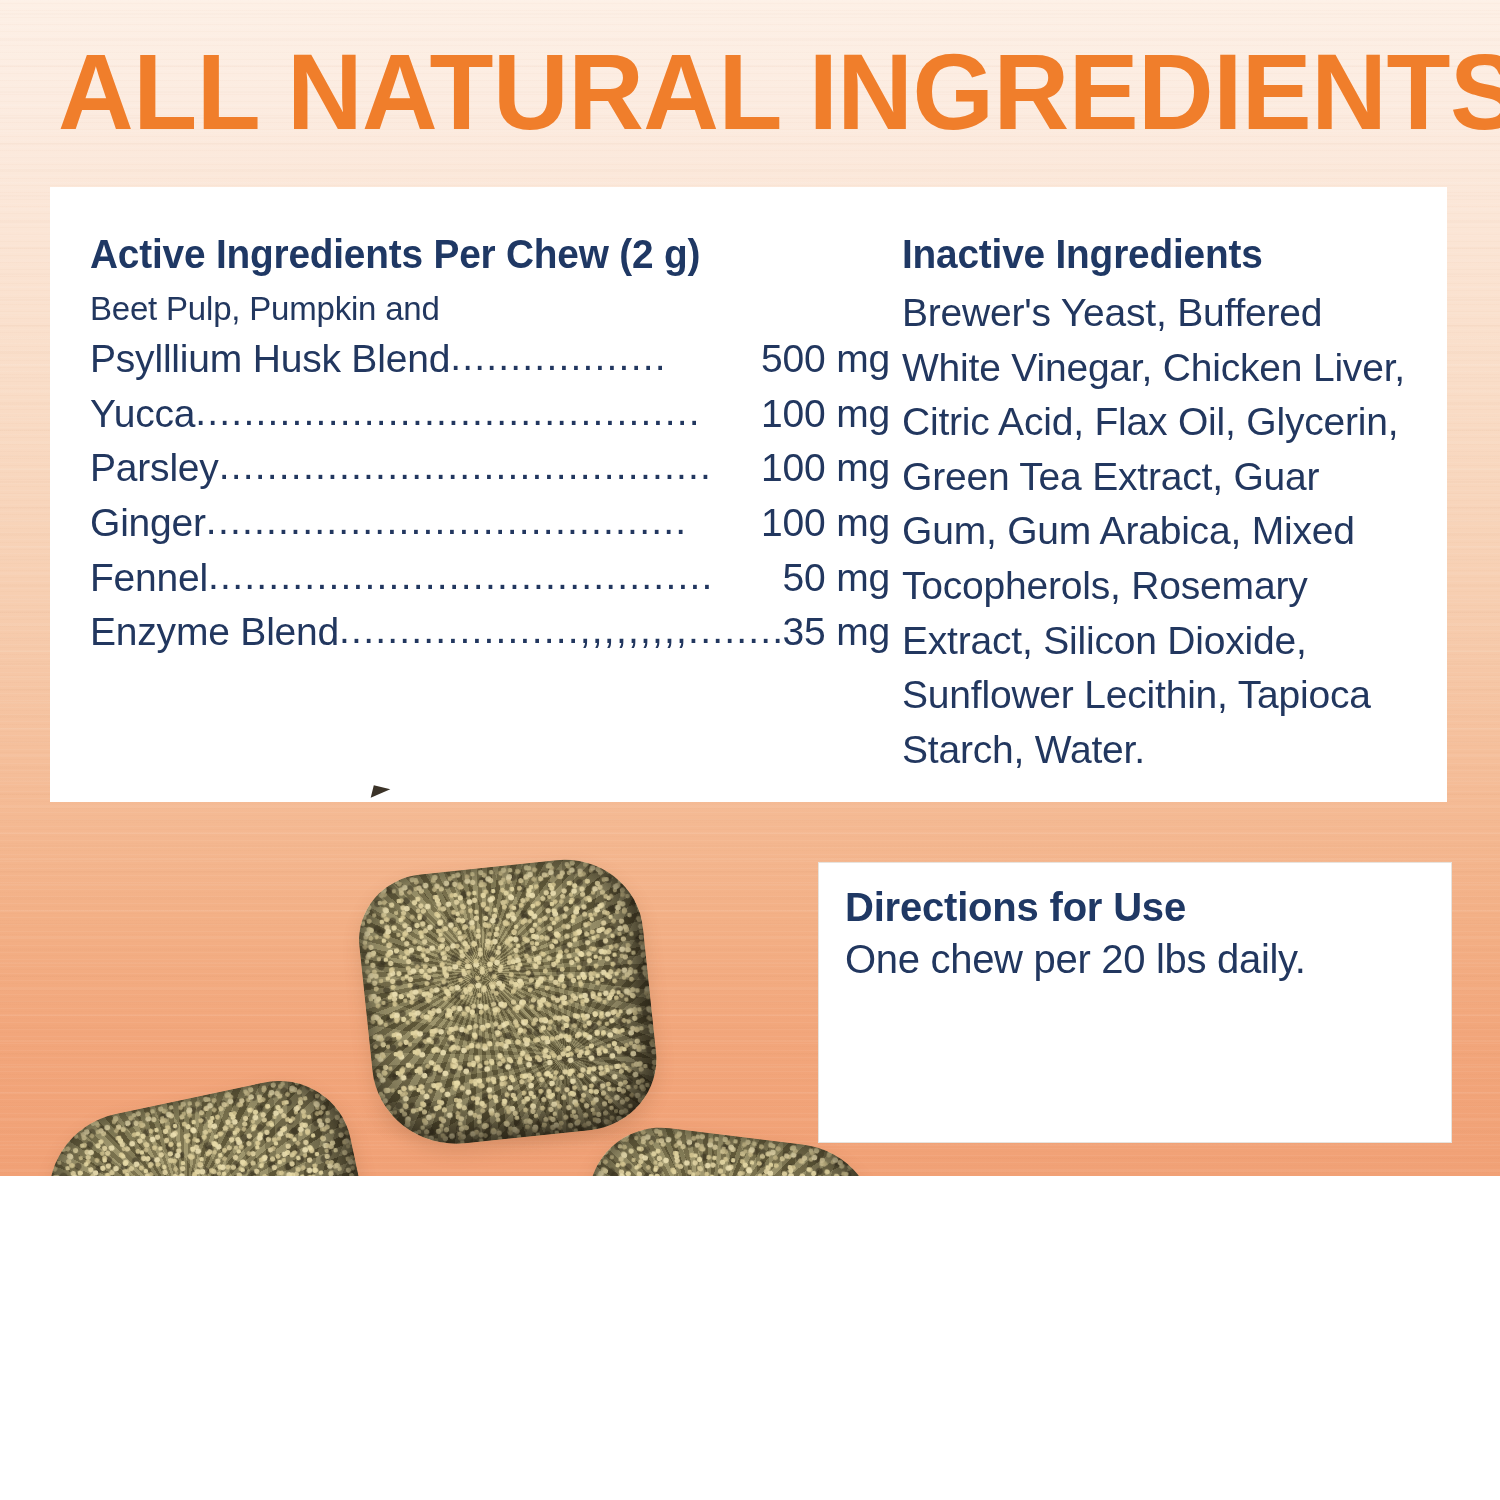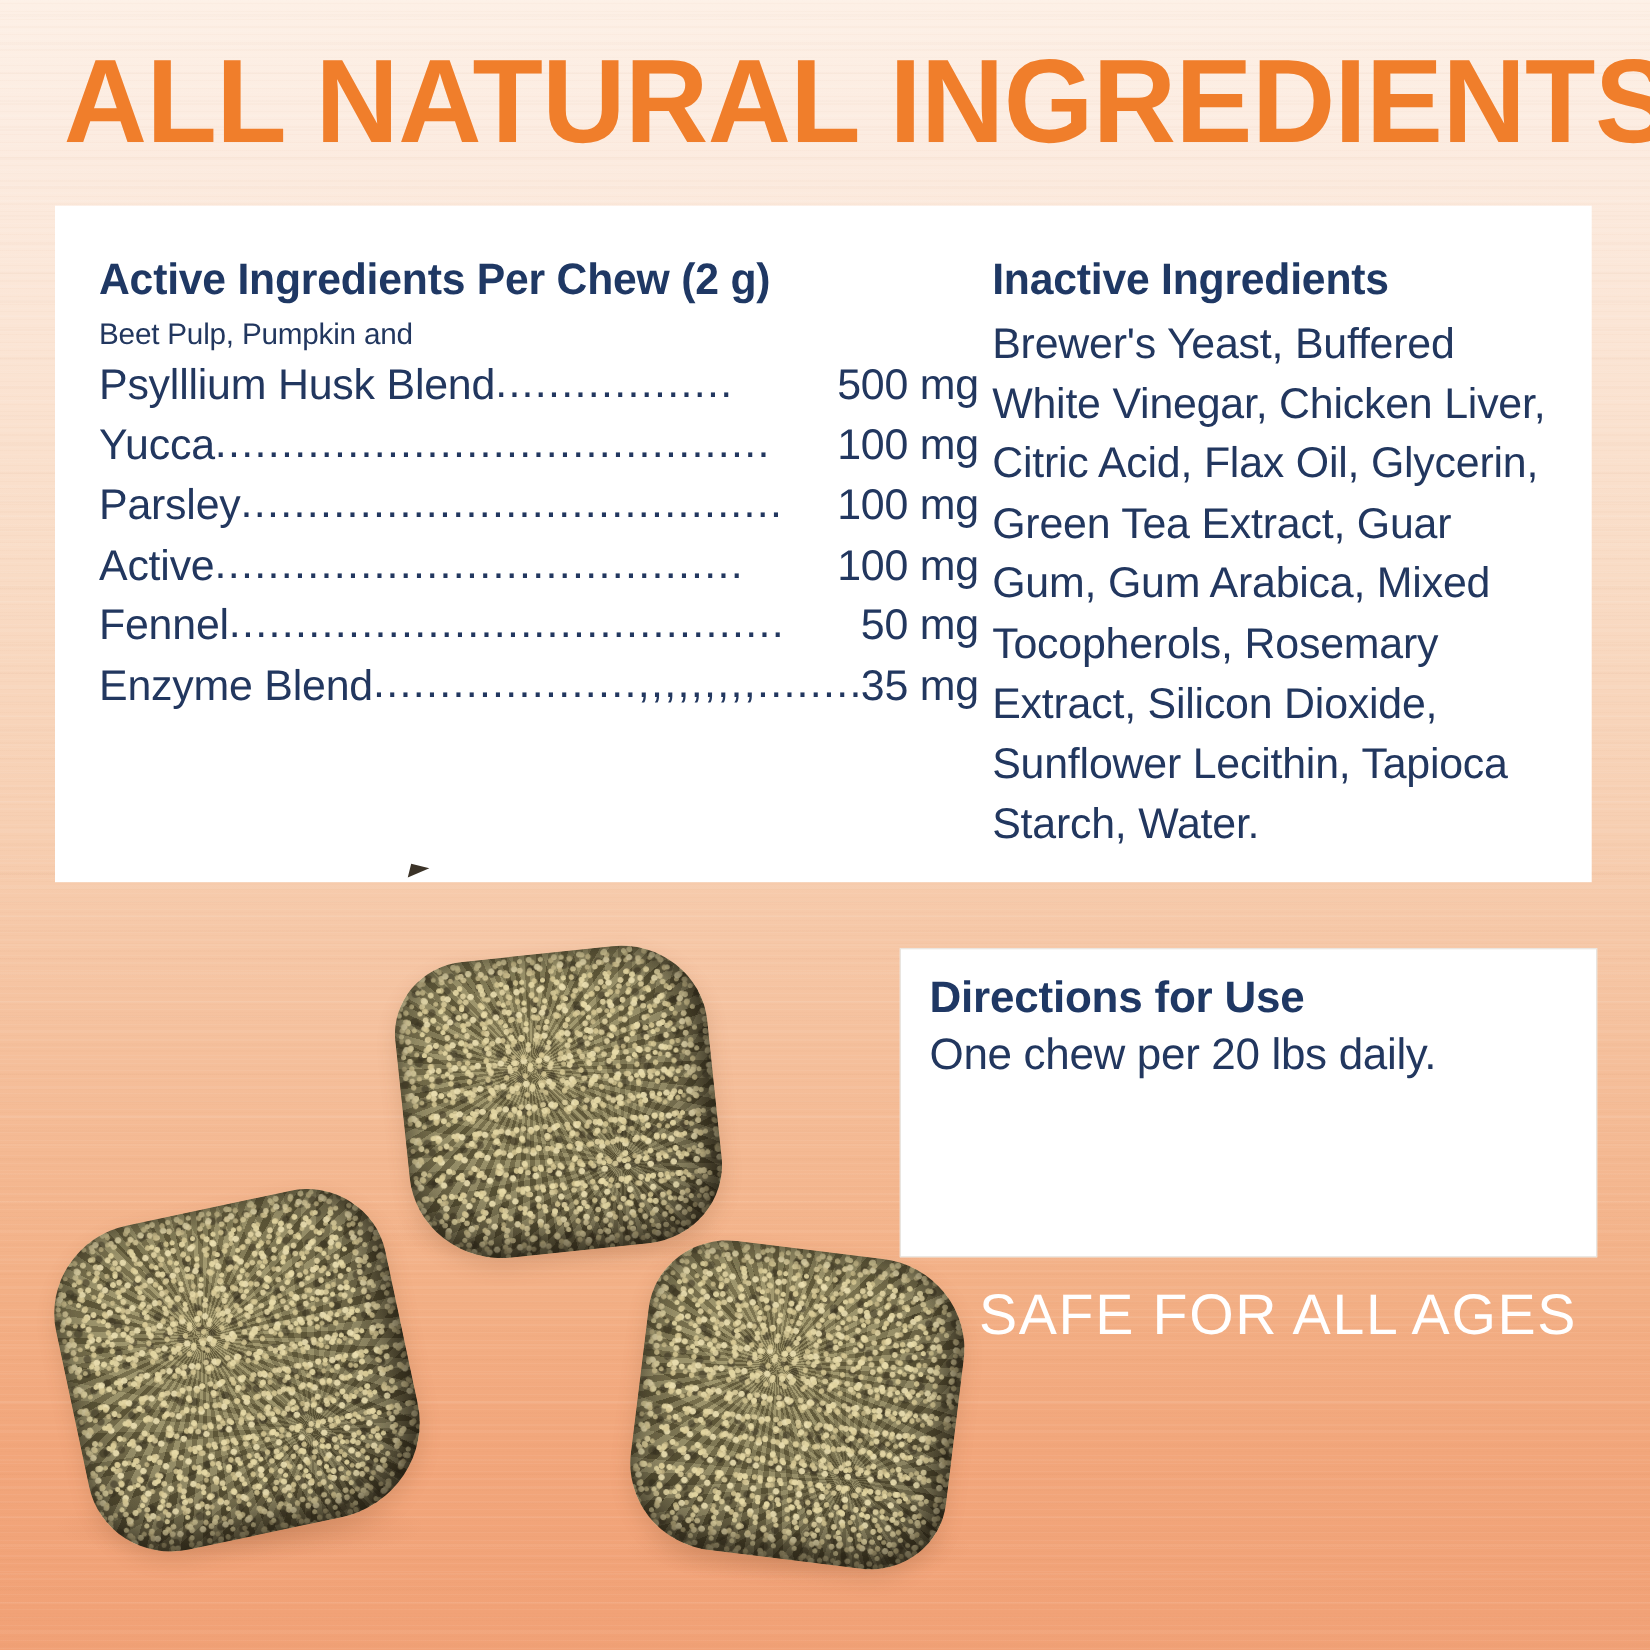--- a/index.html
+++ b/index.html
@@ -8,21 +8,21 @@
     padding: 0;
     background: #ffffff;
   }
   body {
     font-family: "Liberation Sans", sans-serif;
   }
 
   .poster {
     position: relative;
     width: 1500px;
-    height: 1500px;
+    height: 1176px;
     overflow: hidden;
     background:
       linear-gradient(180deg,
         #fdf0e6 0%,
         #fcece1 8%,
         #fbe5d5 20%,
         #f9dcc6 34%,
         #f7cfb2 50%,
         #f5bf9b 64%,
         #f3b086 78%,
@@ -134,21 +134,21 @@
     min-width: 4px;
     letter-spacing: 1.2px;
     transform: translateY(-2px);
   }
   .ing-amount {
     flex: 0 0 auto;
     padding-left: 2px;
   }
   .ing-firstline {
     color: #22375F;
-    font-size: 27px;
+    font-size: 33px;
     line-height: 1.40;
     letter-spacing: -0.2px;
   }
 
   .inactive-body {
     color: #22375F;
     font-size: 39px;
     line-height: 1.40;
     letter-spacing: -0.2px;
     margin: 0;
@@ -292,21 +292,21 @@
           <span class="ing-name">Yucca</span>
           <span class="ing-leader">..........................................</span>
           <span class="ing-amount">100 mg</span>
         </li>
         <li class="ing-row">
           <span class="ing-name">Parsley</span>
           <span class="ing-leader">.........................................</span>
           <span class="ing-amount">100 mg</span>
         </li>
         <li class="ing-row">
-          <span class="ing-name">Active</span>
+          <span class="ing-name">Ginger</span>
           <span class="ing-leader">........................................</span>
           <span class="ing-amount">100 mg</span>
         </li>
         <li class="ing-row">
           <span class="ing-name">Fennel</span>
           <span class="ing-leader">..........................................</span>
           <span class="ing-amount">50 mg</span>
         </li>
         <li class="ing-row">
           <span class="ing-name">Enzyme Blend</span>

